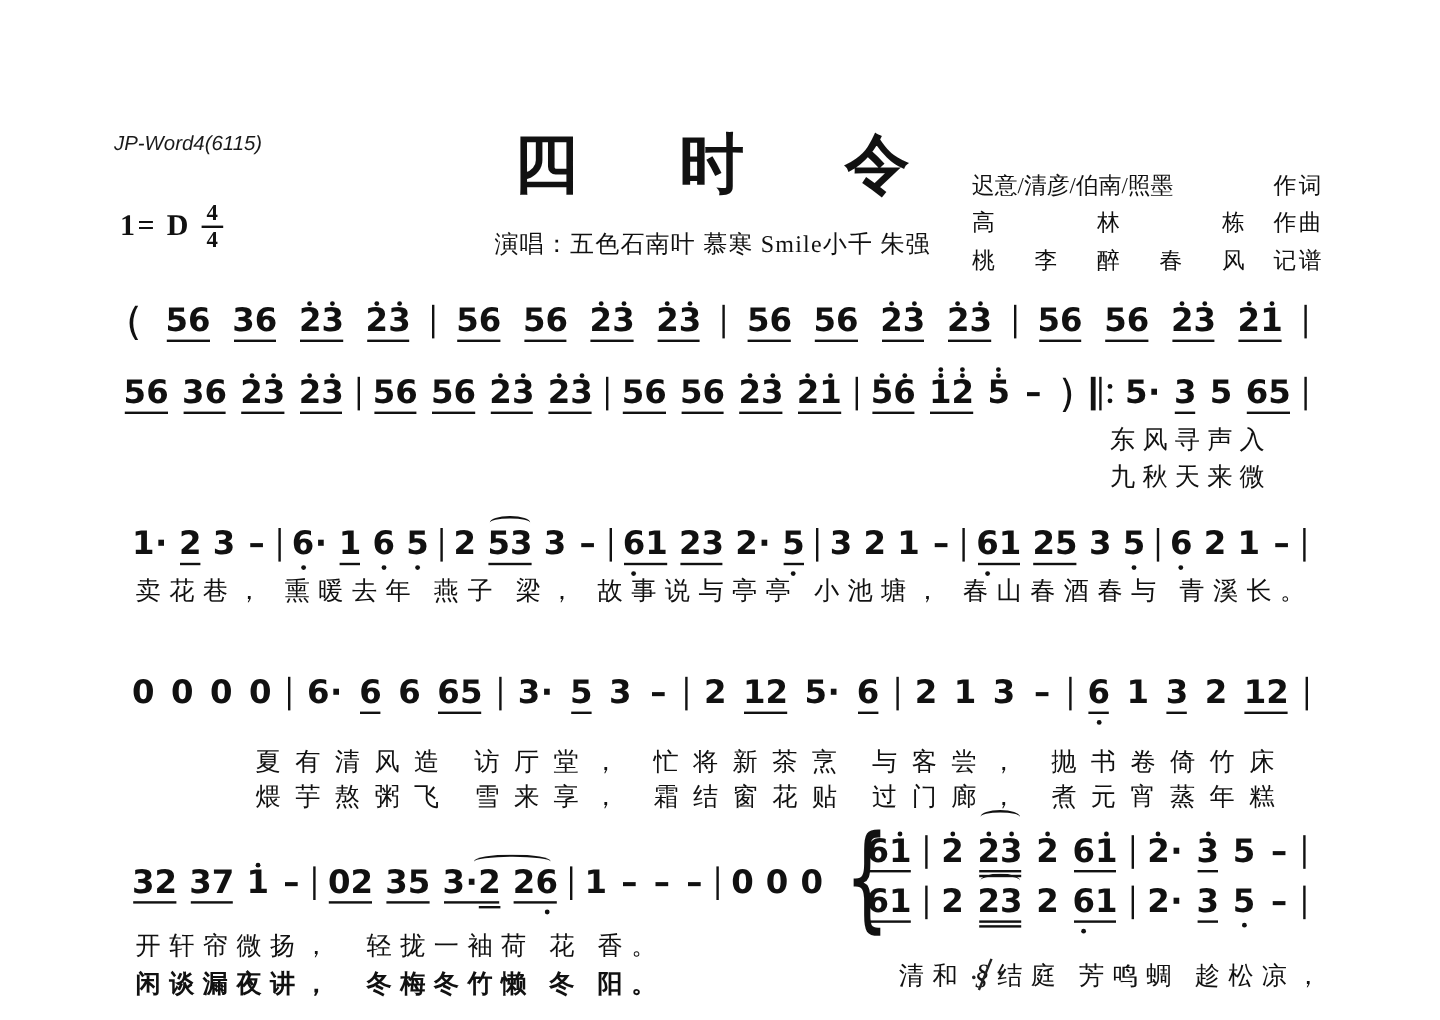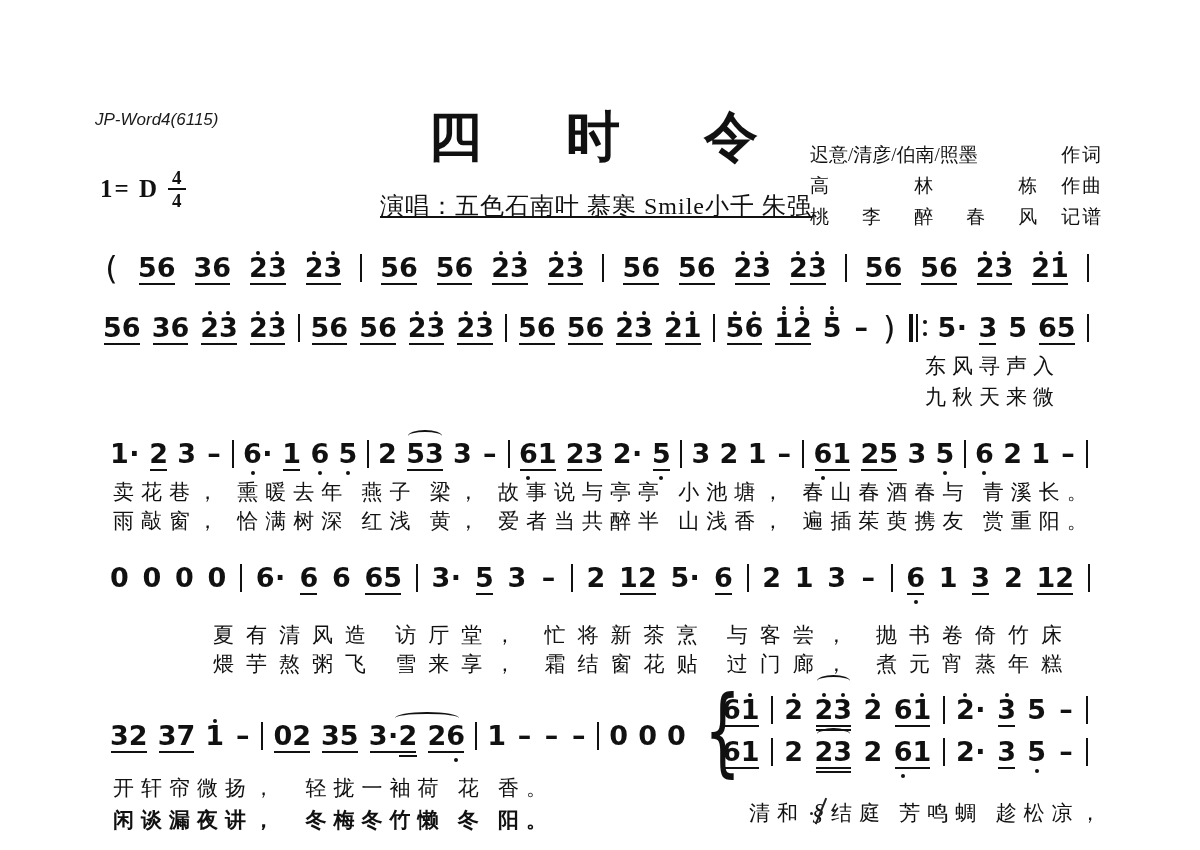--- a/index.html
+++ b/index.html
@@ -13,21 +13,21 @@
            display:flex; justify-content:space-between;
            font-weight:bold; font-size:54px; line-height:58px; }
 
   .keysig { position:absolute; left:100px; top:169px; display:flex; align-items:center; gap:9px; }
   .keytxt { font-weight:bold; font-size:25px; letter-spacing:2px; }
   .frac { display:inline-flex; flex-direction:column; align-items:center;
           font-weight:bold; font-size:19px; line-height:17px; font-family:"Liberation Serif", serif; }
   .frac .num { border-bottom:2.5px solid #111; padding:0 4px 2px; }
   .frac .den { padding-top:2px; }
 
-  .subtitle { position:absolute; left:380px; top:190px; font-size:24px; letter-spacing:1px; white-space:pre;text-decoration:underline; }
+  .subtitle { position:absolute; left:412px; top:190px; font-size:20px; letter-spacing:1px; white-space:pre; }
 
   .credits { position:absolute; left:810px; top:142px; width:296px;
              display:flex; flex-direction:column; gap:5px; font-size:19px; }
   .crow { display:flex; align-items:flex-end; }
   .cnames { width:244px; display:flex; justify-content:space-between; white-space:pre; }
   .crole { margin-left:24px; width:48px; letter-spacing:2px; }
 
   
   .mline { position:absolute; display:flex; justify-content:space-between; align-items:flex-start; }
   .l1  { left:103px; top:242px; width:986px; }
@@ -841,21 +841,20 @@
       </div>
       <div class="grp">
         <div class="note">
           <div class="ad"></div>
           <div class="dg">–</div>
         </div>
       </div>
       <div class="bar"></div>
     </div>
   <div class="lyr ls7 v1r1">卖花巷， 熏暖去年 燕子 梁， 故事说与亭亭 小池塘， 春山春酒春与 青溪长。</div>
-  <div class="lyr ls7 v1r2">雨敲窗， 恰满树深 红浅 黄， 爱者当共醉半 山浅香， 遍插茱萸携友 赏重阳。</div>
 
   <div class="mline l4">
       <div class="grp">
         <div class="note">
           <div class="ad"></div>
           <div class="dg">0</div>
         </div>
       </div>
       <div class="grp">
         <div class="note">

